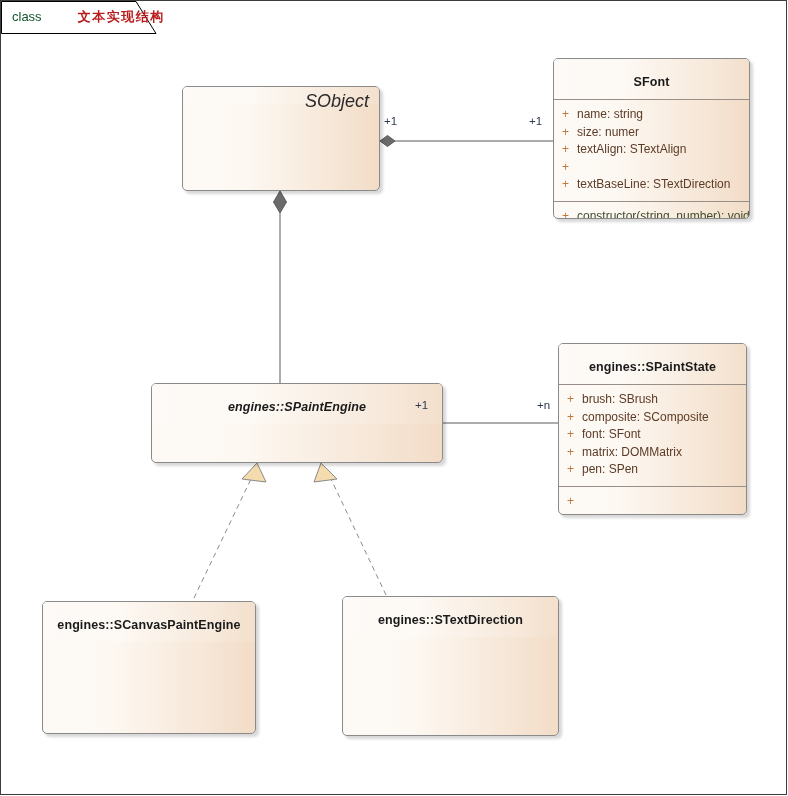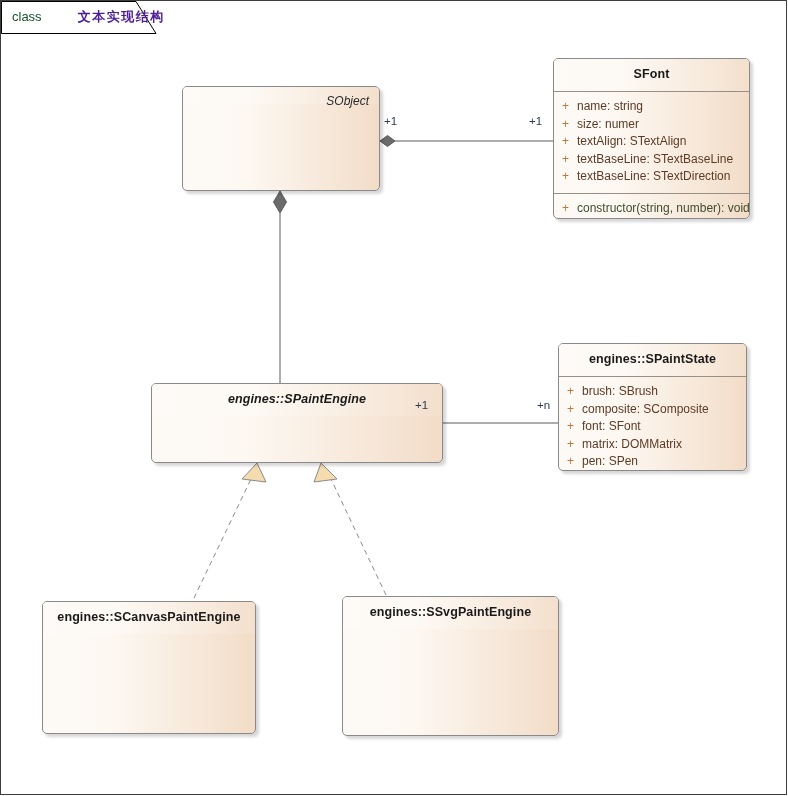--- a/index.html
+++ b/index.html
@@ -37,21 +37,21 @@
   #title-tab-label {
     position: absolute;
     left: 11px;
     top: 7px;
     font-size: 13px;
     white-space: nowrap;
     line-height: 18px;
     z-index: 2;
   }
   .tab-kw { color: #14532d; font-family: "Liberation Sans", sans-serif; }
-  .tab-cn { color: #4c1d95; font-weight: bold; letter-spacing: 1.5px;
+  .tab-cn { color: #b91c1c; font-weight: bold; letter-spacing: 1.5px;
             font-family: Liberation Sans, sans-serif; padding-left: 36px; }
 
   
   #connectors {
     position: absolute;
     left: 0; top: 0;
     width: 788px; height: 796px;
     z-index: 5;
     pointer-events: none;
   }
@@ -73,27 +73,28 @@
     text-align: center;
     background: linear-gradient(to right, #fdfaf7 0%, #fdf9f4 35%, #f7e9db 80%, #f3dfcc 100%);
   }
   .uml-header.with-sep { border-bottom: 1px solid #9a8f86; }
   .uml-name {
     font-size: 12.5px;
     font-weight: bold;
     color: #1a1a1a;
     letter-spacing: 0.1px;
     line-height: 15px;
+    margin-top: 8px;
   }
   .uml-name.abstract { font-style: italic; }
   .uml-stereotype {
     position: absolute;
     right: 10px;
     top: 7px;
-    font-size: 12px;
+    font-size: 18px;
     font-style: italic;
     color: #2a2a2a;
     line-height: 15px;
   }
   .uml-section {
     padding: 6px 0 7px 0;
   }
   .uml-section.sep-top { border-top: 1px solid #9a8f86; }
   .uml-row {
     display: flex;
@@ -109,21 +110,21 @@
     color: #c0793c;
     font-size: 12px;
   }
   .uml-attr-text { color: #5c3b26; }
   .uml-op-text   { color: #3f4c2d; }
 
   
   #class-spainter      { left: 181px; top: 85px;  width: 198px; height: 105px; }
   #class-sfont         { left: 552px; top: 57px;  width: 197px; height: 161px; }
   #class-spaintengine  { left: 150px; top: 382px; width: 292px; height: 80px;  }
-  #class-spaintstate   { left: 557px; top: 342px; width: 189px; height: 128px; }
+  #class-spaintstate   { left: 557px; top: 342px; width: 189px; height: 172px; }
   #class-scanvasengine { left: 41px;  top: 600px; width: 214px; height: 133px; }
   #class-ssvgengine    { left: 341px; top: 595px; width: 217px; height: 140px; }
 
   
   .mult-label {
     position: absolute;
     font-size: 11.5px;
     color: #2b3a52;
     z-index: 20;
     line-height: 13px;
@@ -191,21 +192,20 @@
       <div class="uml-row">
         <span class="uml-vis">+</span>
         <span class="uml-attr-text">size: numer</span>
       </div>
       <div class="uml-row">
         <span class="uml-vis">+</span>
         <span class="uml-attr-text">textAlign: STextAlign</span>
       </div>
       <div class="uml-row">
         <span class="uml-vis">+</span>
-        <span class="uml-attr-text">textBaseLine: STextBaseLine</span>
       </div>
       <div class="uml-row">
         <span class="uml-vis">+</span>
         <span class="uml-attr-text">textBaseLine: STextDirection</span>
       </div>
     </div>
     <div class="uml-section sep-top">
       <div class="uml-row">
         <span class="uml-vis">+</span>
         <span class="uml-op-text">constructor(string, number): void</span>
@@ -253,21 +253,21 @@
   </div>
 
   <div class="uml-class" id="class-scanvasengine">
     <div class="uml-header">
       <div class="uml-name">engines::SCanvasPaintEngine</div>
     </div>
   </div>
 
   <div class="uml-class" id="class-ssvgengine">
     <div class="uml-header">
-      <div class="uml-name">engines::SSvgPaintEngine</div>
+      <div class="uml-name">engines::STextDirection</div>
     </div>
   </div>
 
   <div class="mult-label" id="mult-painter-font-near">+1</div>
   <div class="mult-label" id="mult-painter-font-far">+1</div>
   <div class="mult-label" id="mult-engine-state-near">+1</div>
   <div class="mult-label" id="mult-engine-state-far">+n</div>
 
 </div>
 

